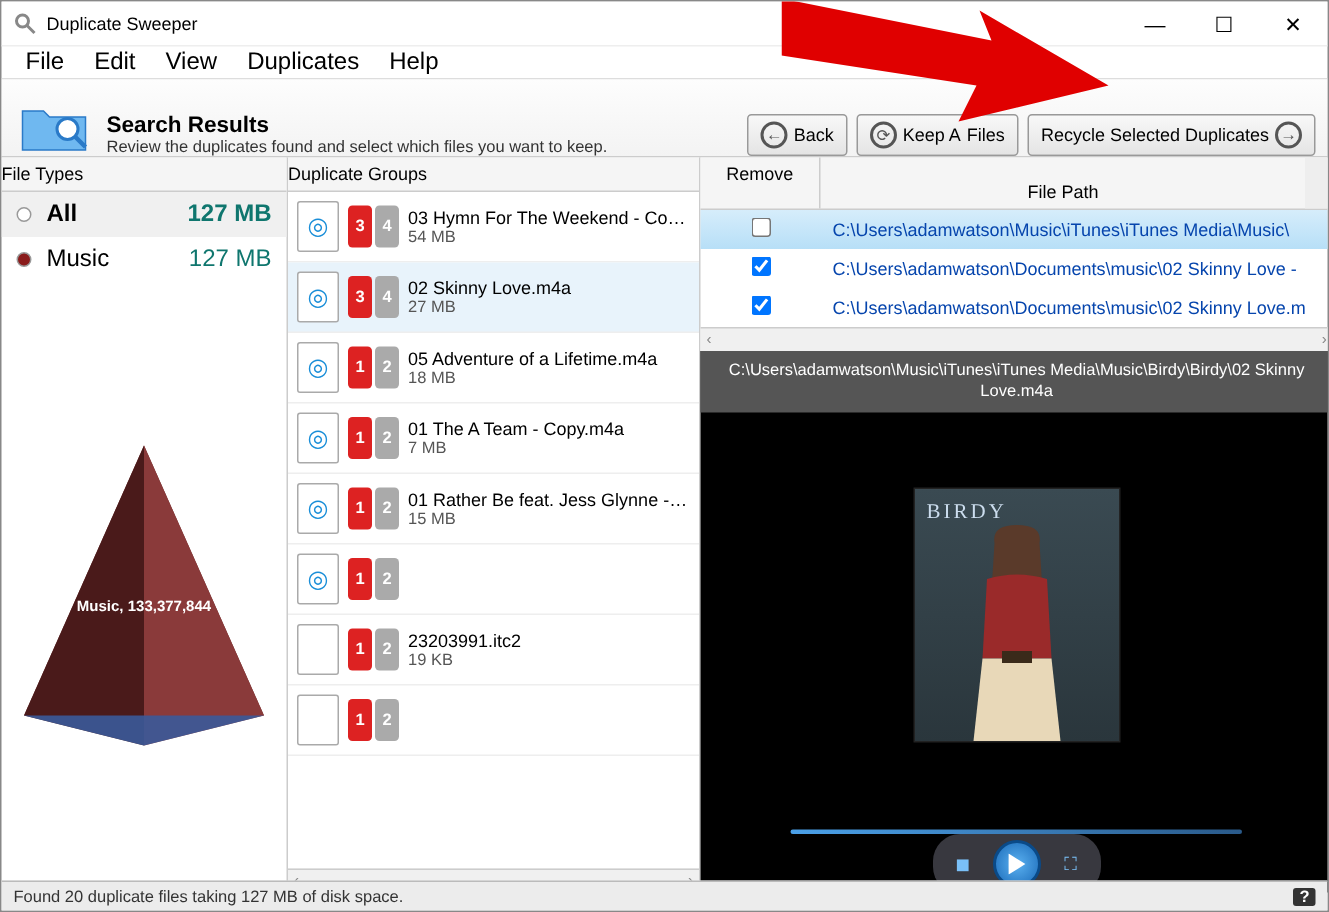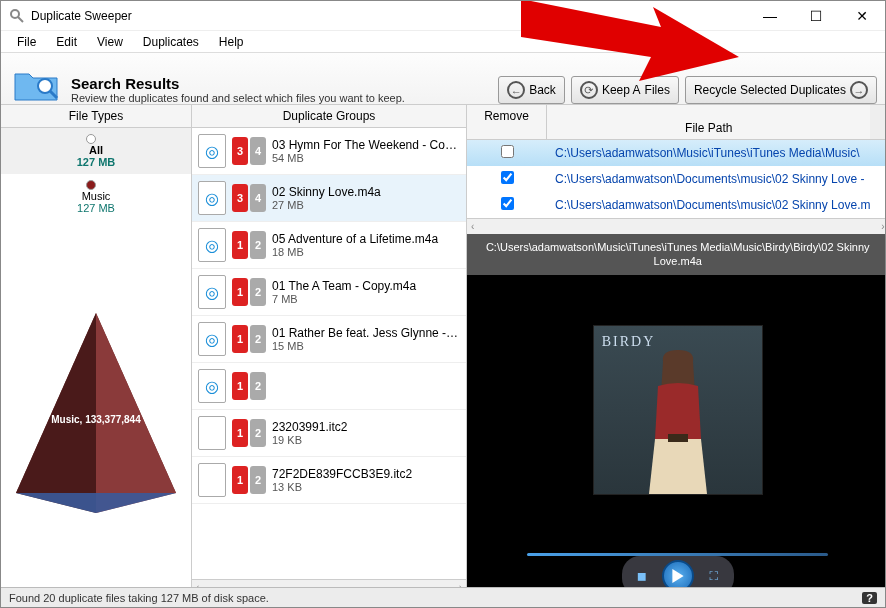--- a/index.html
+++ b/index.html
@@ -6,39 +6,39 @@
 body { background: #fff; width: 886px; height: 608px; overflow: hidden; position: relative; border: 1px solid #888; }
 
 
 .titlebar { height: 30px; display: flex; align-items: center; padding-left: 8px; background: #fff; border-bottom: 1px solid #eee; }
 .titlebar .app-icon { width: 16px; height: 16px; margin-right: 6px; display:inline-flex; }
 .titlebar .title { font-size: 12px; flex: 1; }
 .titlebar .win-controls { display: flex; }
 .titlebar .win-btn { width: 46px; height: 30px; display: flex; align-items: center; justify-content: center; font-size: 14px; }
 
 
-.menubar { height: 22px; display: flex; align-items: center; padding: 0 6px; font-size: 12px; border-bottom: 1px solid #ddd; }
+.menubar { height: 22px; display: flex; align-items: center; padding: 0 6px; font-size: 16px; border-bottom: 1px solid #ddd; }
 .menubar span { padding: 2px 10px; }
 
 
 .toolbar { height: 52px; display: flex; align-items: flex-end; border-bottom: 1px solid #ccc; background: linear-gradient(#fdfdfd,#f3f3f3); }
 .toolbar .logo { width: 50px; height: 40px; margin: 0 10px; }
 .toolbar .head-text { flex: 1; }
 .toolbar .head-title { font-size: 15px; font-weight: bold; }
 .toolbar .head-sub { font-size: 11px; color: #333; }
 .toolbar .btns { display: flex; gap: 6px; padding-right: 8px; }
 .toolbar .tbtn { background: linear-gradient(#f8f8f8,#e4e4e4); border: 1px solid #999; border-radius: 3px; padding: 4px 8px; font-size: 12px; display: flex; align-items: center; gap: 4px; white-space:nowrap; }
 .circ-icon { width: 18px; height: 18px; border: 2px solid #555; border-radius: 50%; display: inline-flex; align-items:center; justify-content:center; font-size: 11px; color:#555; }
 
 
 .cols { display: flex; height: 490px; }
-.col-head { background: #f5f5f5; border-bottom: 1px solid #ccc; text-align: center; font-size: 12px; padding: 4px 0; }
+.col-head { background: #f5f5f5; border-bottom: 1px solid #ccc; font-size: 12px; padding: 4px 0; }
 
 .col-left { width: 205px; border-right: 1px solid #ccc; display: flex; flex-direction: column; }
-.ft-row { display: flex; align-items: center; padding: 6px 10px; font-size: 11px; flex-direction: column; }
+.ft-row { display: flex; align-items: center; padding: 6px 10px; font-size: 16px; }
 .ft-dot { width: 10px; height: 10px; border-radius: 50%; margin-right: 10px; border:1px solid #999; }
 .ft-row.sel { background: #f0f0f0; font-weight: bold; }
 .ft-label { flex: 1; }
 .ft-size { color: #0f766e; }
 .pyramid-wrap { flex: 1; display: flex; align-items: center; justify-content: center; }
 
 .col-mid { width: 275px; border-right: 1px solid #ccc; display:flex; flex-direction:column; }
 .dg-list { flex:1; overflow:hidden; }
 .dg-row { display: flex; align-items: center; padding: 6px 6px; border-bottom: 1px solid #eee; gap: 6px; }
 .dg-row.sel { background: #e8f3fb; }
@@ -60,21 +60,21 @@
 .fp-head .h3 { width:18px; background:#eee; }
 .fp-row { display:flex; align-items:center; font-size:12px; padding:5px 0; }
 .fp-row.sel { background: linear-gradient(#d6edfb,#b7dff7); }
 .fp-row .cb { width:80px; text-align:center; }
 .fp-row .path { flex:1; color:#0645ad; white-space:nowrap; overflow:hidden; padding-left:8px; }
 .fp-row .sc { width:18px; }
 
 .preview { flex:1; background:#000; display:flex; flex-direction:column; }
 .prev-title { background:#555; color:#fff; font-size:11px; text-align:center; padding:6px 4px; line-height:1.3; }
 .prev-art { flex:1; display:flex; align-items:center; justify-content:center; position:relative; }
-.album { width: 170px; height: 170px; background: linear-gradient(#3a4a52,#2a363c); border:1px solid #222; position:relative; overflow:hidden; }
+.album { width: 138px; height: 170px; background: linear-gradient(#3a4a52,#2a363c); border:1px solid #222; position:relative; overflow:hidden; }
 .album .logo-text { position:absolute; top:8px; left:8px; color:#cde; font-size:14px; font-family: Georgia, serif; letter-spacing:2px; }
 .girl { position:absolute; bottom:0; left:50%; transform:translateX(-50%); }
 .controls { height:50px; display:flex; align-items:center; justify-content:center; gap:8px; position:relative; }
 .controls .bar { position:absolute; top:8px; left:60px; right:60px; height:3px; background:linear-gradient(to right,#4aa0e8,#2a5a8a); border-radius:2px; }
 .ctrl-wrap { background:rgba(80,80,90,0.7); border-radius:18px; padding:4px 10px; display:flex; align-items:center; gap:10px; margin-top:12px; }
 .ctrl-btn { width:20px; height:20px; display:flex; align-items:center; justify-content:center; color:#7ac0f8; font-size:12px; }
 .play-btn { width:32px; height:32px; border-radius:50%; background:radial-gradient(#5ab0f0,#1a6ab8); border:2px solid #0a4a88; display:flex; align-items:center; justify-content:center; color:#fff; }
 
 .status { position:absolute; bottom:0; left:0; right:0; height:20px; background:#ececec; border-top:1px solid #bbb; font-size:11px; padding:3px 8px; display:flex; justify-content:space-between; align-items:center; color:#333; }
 
@@ -238,24 +238,20 @@
     <div class="dg-name">23203991.itc2</div>
     <div class="dg-size">19 KB</div>
   </div>
         </div>
         <div class="dg-row">
           <div class="file-thumb "></div>
   <div class="badges">
     <div class="badge red">1</div>
     <div class="badge grey">2</div>
   </div>
-  <div class="dg-text">
-    <div class="dg-name">72F2DE839FCCB3E9.itc2</div>
-    <div class="dg-size">13 KB</div>
-  </div>
         </div>
       </div>
     <div class="hscroll">
         <span>‹</span>
         <span>›</span>
       </div>
   </div>
 
   <div class="col-right">
     <div class="fp-head">

